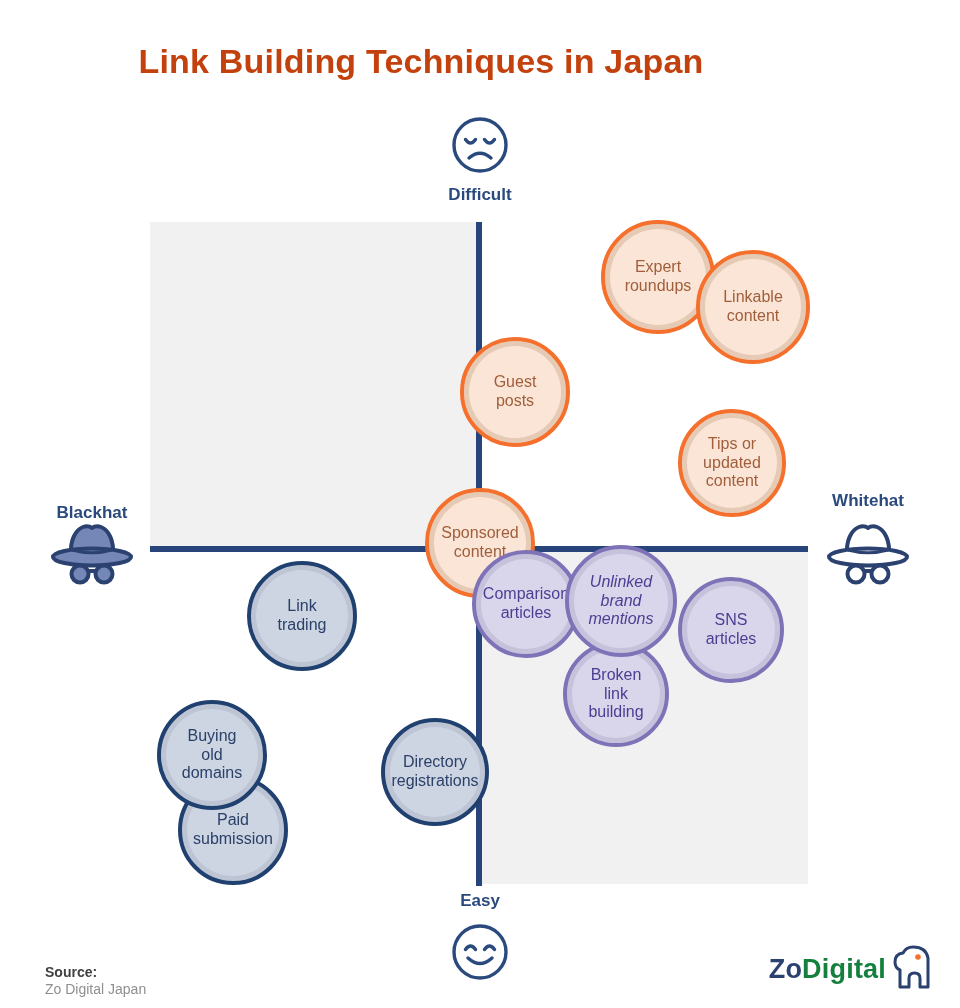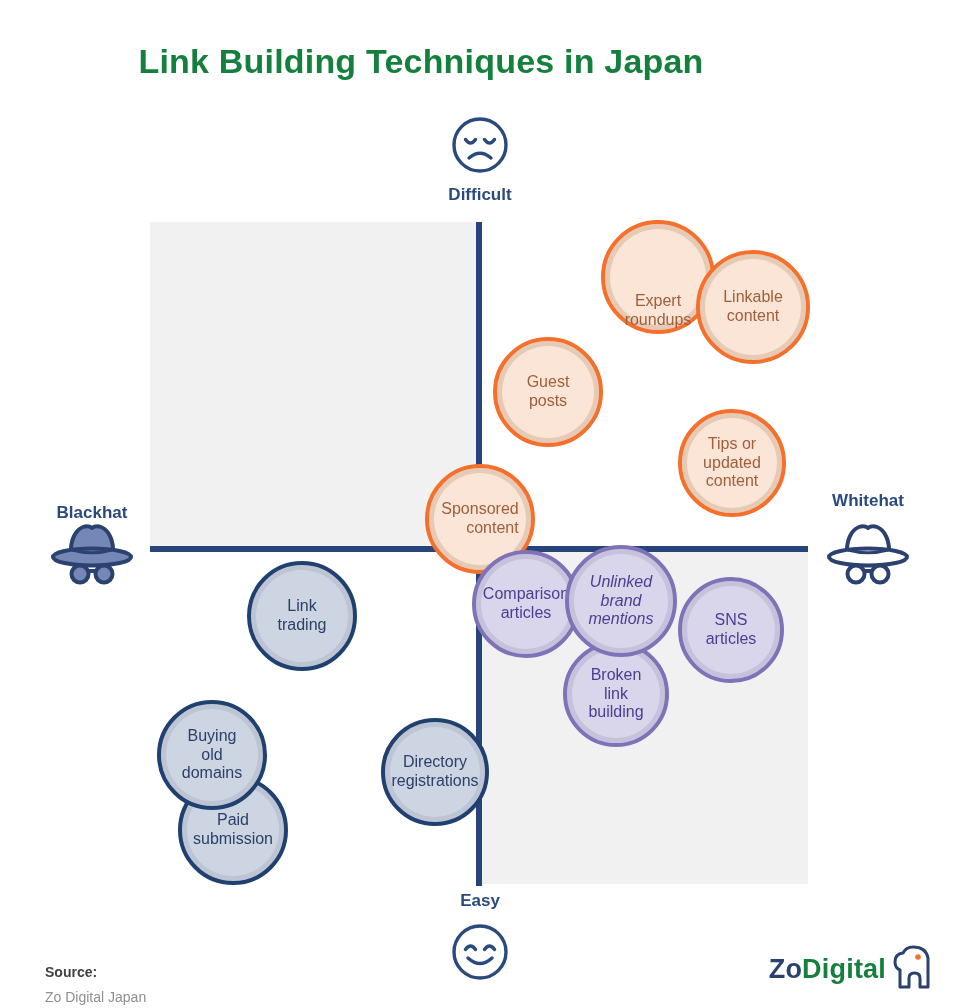--- a/index.html
+++ b/index.html
@@ -2,21 +2,21 @@
 <html><head>
 <meta charset="utf-8">
 <style>
   html,body{margin:0;padding:0;background:#ffffff;}
   .canvas{
     position:relative;width:960px;height:1008px;background:#ffffff;overflow:hidden;
     font-family:"Liberation Sans", sans-serif;
   }
   .title{
     position:absolute;top:42px;left:0;width:842px;text-align:center;
-    font-size:34px;font-weight:bold;color:#15803d;letter-spacing:0.2px;
+    font-size:34px;font-weight:bold;color:#c2410c;letter-spacing:0.2px;
   }
   
   .quad-tl{position:absolute;left:150px;top:222px;width:326px;height:324px;background:#f1f1f2;z-index:0;}
   .quad-br{position:absolute;left:482px;top:552px;width:326px;height:332px;background:#f1f1f2;z-index:0;}
   
   .axis-v{position:absolute;left:476px;top:222px;width:6px;height:664px;background:#27457a;z-index:1;}
   .axis-h{position:absolute;left:150px;top:546px;width:658px;height:6px;background:#27457a;z-index:1;}
   
   .axis-label{position:absolute;font-size:17px;font-weight:bold;color:#2a4a7e;text-align:center;z-index:1;}
   .lbl-top{left:380px;top:185px;width:200px;}
@@ -34,21 +34,21 @@
     position:absolute;border-radius:50%;box-sizing:border-box;
     display:flex;align-items:center;justify-content:center;text-align:center;
     font-size:16px;line-height:1.18;white-space:pre-line;
   }
   .bubble.orange{border:4px solid #f4702c;background:#fbe5d6;color:#a05e3b;box-shadow:inset 0 0 0 5px #e5cab6;}
   .bubble.purple{border:4px solid #7d73b6;background:#d9d6eb;color:#4a3e93;box-shadow:inset 0 0 0 5px #c6c2db;}
   .bubble.navy{border:4px solid #20406f;background:#cdd4e2;color:#2b4168;box-shadow:inset 0 0 0 5px #bdc5d4;}
   
   .source{position:absolute;left:45px;top:964px;font-size:14px;z-index:1;}
   .source .src-label{font-weight:bold;color:#3f3f3f;}
-  .source .src-value{color:#8f8f8f;margin-top:9px;}
+  .source .src-value{color:#8f8f8f;margin-top:1px;}
   .logo{position:absolute;right:25px;top:944px;display:flex;align-items:center;z-index:1;}
   .logo-text{font-size:27px;font-weight:bold;letter-spacing:0.2px;}
   .logo-zo{color:#2b4170;}
   .logo-digital{color:#15803d;text-align:right;}
   .logo-mark{margin-left:7px;}
 </style>
 </head>
 <body>
 
 <div class="canvas">
@@ -99,30 +99,30 @@
       <path d="M22 36 C21 22 26 11 34 8 C38 6.4 41 7.4 43 9 C45 7.4 48 6.4 52 8 C60 11 65 22 64 36 Z" fill="#ffffff" stroke="#2b4170" stroke-width="4" stroke-linejoin="round"></path>
       <ellipse cx="43" cy="38" rx="39" ry="8.5" fill="#ffffff" stroke="#2b4170" stroke-width="4"></ellipse>
       <path d="M23 31 Q43 36.5 63 31" stroke="#2b4170" stroke-width="3" fill="none"></path>
       <rect x="38" y="50" width="10" height="4" fill="#2b4170"></rect>
       <circle cx="31" cy="55" r="8.5" fill="#ffffff" stroke="#2b4170" stroke-width="4"></circle>
       <circle cx="55" cy="55" r="8.5" fill="#ffffff" stroke="#2b4170" stroke-width="4"></circle>
     </svg>
   </div>
 
   <div>
-      <div class="bubble orange" style="left: 601px; top: 220px; width: 114px; height: 114px; z-index: 2; align-items: flex-end;"><span>Expert
+      <div class="bubble orange" style="left: 601px; top: 220px; width: 114px; height: 114px; z-index: 2;"><span>Expert
 roundups</span></div>
       <div class="bubble orange" style="left: 696px; top: 250px; width: 114px; height: 114px; z-index: 3;"><span>Linkable
 content</span></div>
-      <div class="bubble orange" style="left: 493px; top: 337px; width: 110px; height: 110px; z-index: 2; text-align: center;"><span>Guest
+      <div class="bubble orange" style="left: 460px; top: 337px; width: 110px; height: 110px; z-index: 2; text-align: center;"><span>Guest
 posts</span></div>
       <div class="bubble orange" style="left: 678px; top: 409px; width: 108px; height: 108px; z-index: 2;"><span>Tips or
 updated
 content</span></div>
-      <div class="bubble orange" style="left: 425px; top: 464px; width: 110px; height: 110px; z-index: 4; text-align: right;"><span>Sponsored
+      <div class="bubble orange" style="left: 425px; top: 488px; width: 110px; height: 110px; z-index: 4;"><span>Sponsored
 content</span></div>
       <div class="bubble purple" style="left: 472px; top: 550px; width: 108px; height: 108px; z-index: 5;"><span>Comparison
 articles</span></div>
       <div class="bubble purple" style="left: 565px; top: 545px; width: 112px; height: 112px; z-index: 7; font-style: italic;"><span>Unlinked
 brand
 mentions</span></div>
       <div class="bubble purple" style="left: 678px; top: 577px; width: 106px; height: 106px; z-index: 5;"><span>SNS
 articles</span></div>
       <div class="bubble purple" style="left: 563px; top: 641px; width: 106px; height: 106px; z-index: 6;"><span>Broken
 link

